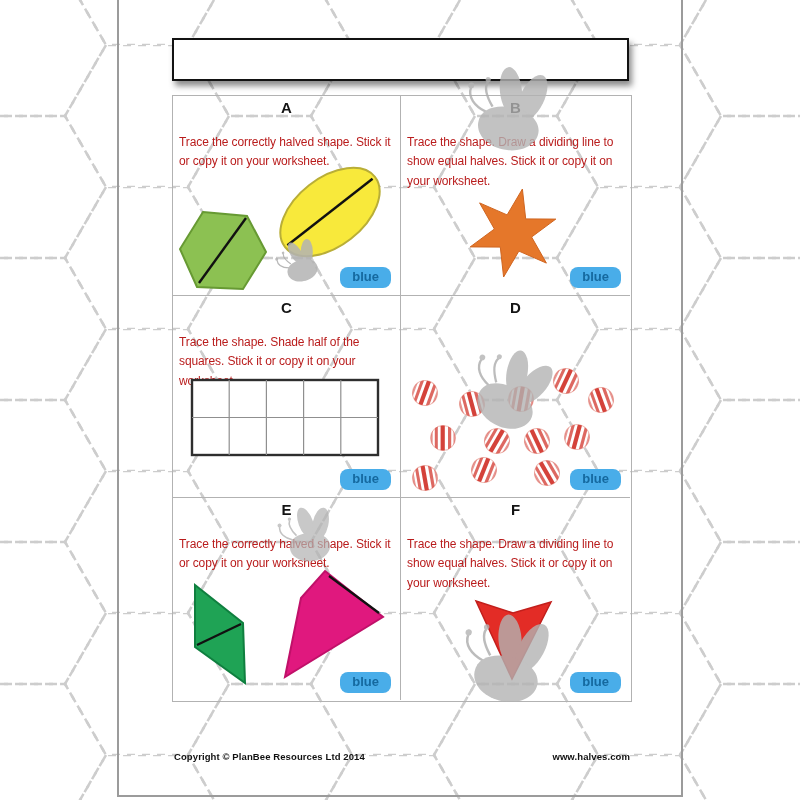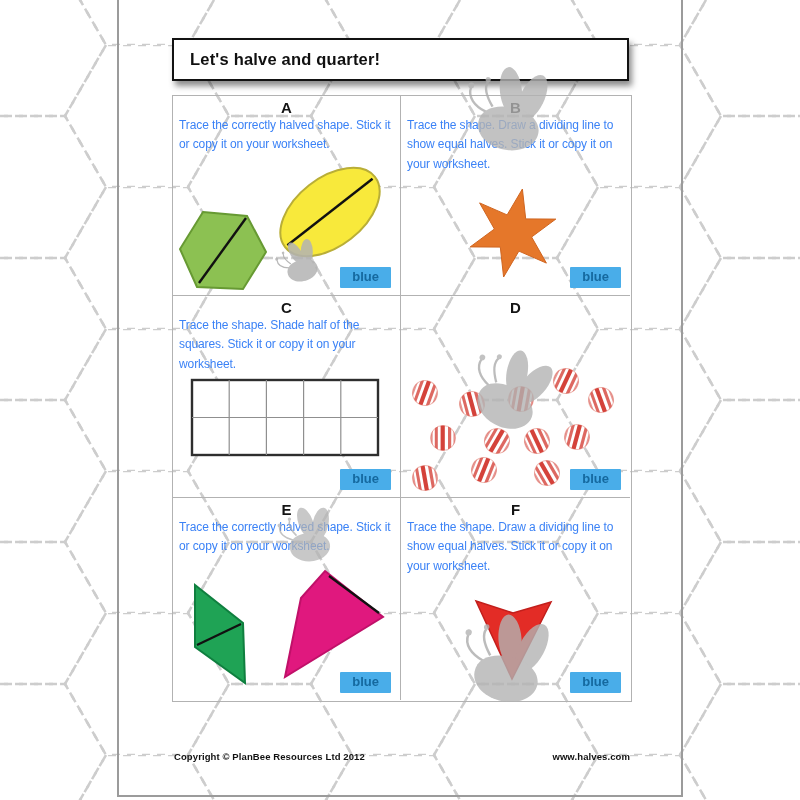--- a/index.html
+++ b/index.html
@@ -24,25 +24,25 @@
   .cards{
     position:absolute;left:172px;top:95px;width:458px;height:605px;box-sizing:content-box;
     display:grid;grid-template-columns:228px 229px;grid-template-rows:200px 202px 202px;
     border:1px solid #b2b2b2;z-index:2;
   }
   .card{position:relative;padding:3px 6px 0;box-sizing:border-box;}
   .card.colL{border-right:1px solid #b2b2b2;}
   .card.rowA,.card.rowB{border-bottom:1px solid #b2b2b2;}
   .card .letter{text-align:center;font-weight:700;font-size:15px;color:#141414;line-height:17px;}
   .card .instr{
-    margin-top:0;font-size:12px;line-height:1.62;letter-spacing:-0.1px;color:#3b82f6;
+    margin-top:17px;font-size:12px;line-height:1.62;letter-spacing:-0.1px;color:#b91c1c;
   }
   .badge{
     position:absolute;right:9px;bottom:7px;z-index:6;
-    padding:2px 12px 3px;border-radius:1px;
+    padding:2px 12px 3px;border-radius:8px;
     font-weight:700;font-size:13px;line-height:16px;
   }
   .art{position:absolute;left:172px;top:95px;width:458px;height:605px;overflow:visible;z-index:4;pointer-events:none;}
   .footer{
     position:absolute;left:174px;top:751px;width:456px;z-index:3;
     display:flex;justify-content:space-between;align-items:center;
     font-weight:700;font-size:9.5px;color:#111;letter-spacing:0.1px;
   }
   .ant{fill:none;stroke:#acacac;stroke-width:2.4;}
 </style>
@@ -60,21 +60,20 @@
         <path d="M328,142 L287,213 L205,213 L164,142 L205,71 L287,71 Z"></path>
       </g>
     </pattern>
   </defs>
   <rect width="800" height="800" fill="url(#hex)"></rect>
 </svg>
 
 <div class="page"></div>
 
 <div class="headerbar">
-  <span class="ttl">Let's halve and quarter!</span>
 </div>
 
 <div class="cards">
   <div class="card colL rowA">
     <div class="letter">A</div>
     <div class="instr">Trace the correctly halved shape. Stick it or copy it on your worksheet.</div>
     <div class="badge" style="background: rgb(73, 173, 233); color: rgb(21, 105, 159);">blue</div>
   </div>
   <div class="card rowA">
     <div class="letter">B</div>
@@ -170,15 +169,15 @@
   <polygon points="195,585 243,623 245,683 195,647" stroke="#0f7f3f" stroke-width="2" fill="#1FA355"></polygon>
   <line x1="197" y1="645" x2="241" y2="624" stroke="#111" stroke-width="2.2"></line>
   <polygon points="325,571 383,617 285,677 301,598" stroke="#c01069" stroke-width="2" fill="#E0187E"></polygon>
   <line x1="329" y1="576" x2="379" y2="613" stroke="#111" stroke-width="2.2"></line>
 
   <polygon points="476,601 513,613 551,602 512,679" stroke="#c21f1c" stroke-width="1.5" fill="#E32C26"></polygon>
   <use href="#bee" transform="translate(507,669) rotate(10) scale(1.05)" opacity="0.8"></use>
 </svg>
 
 <div class="footer">
-  <span>Copyright © PlanBee Resources Ltd 2012</span>
+  <span>Copyright © PlanBee Resources Ltd 2014</span>
   <span>www.halves.com</span>
 </div>
 
 </body></html>

